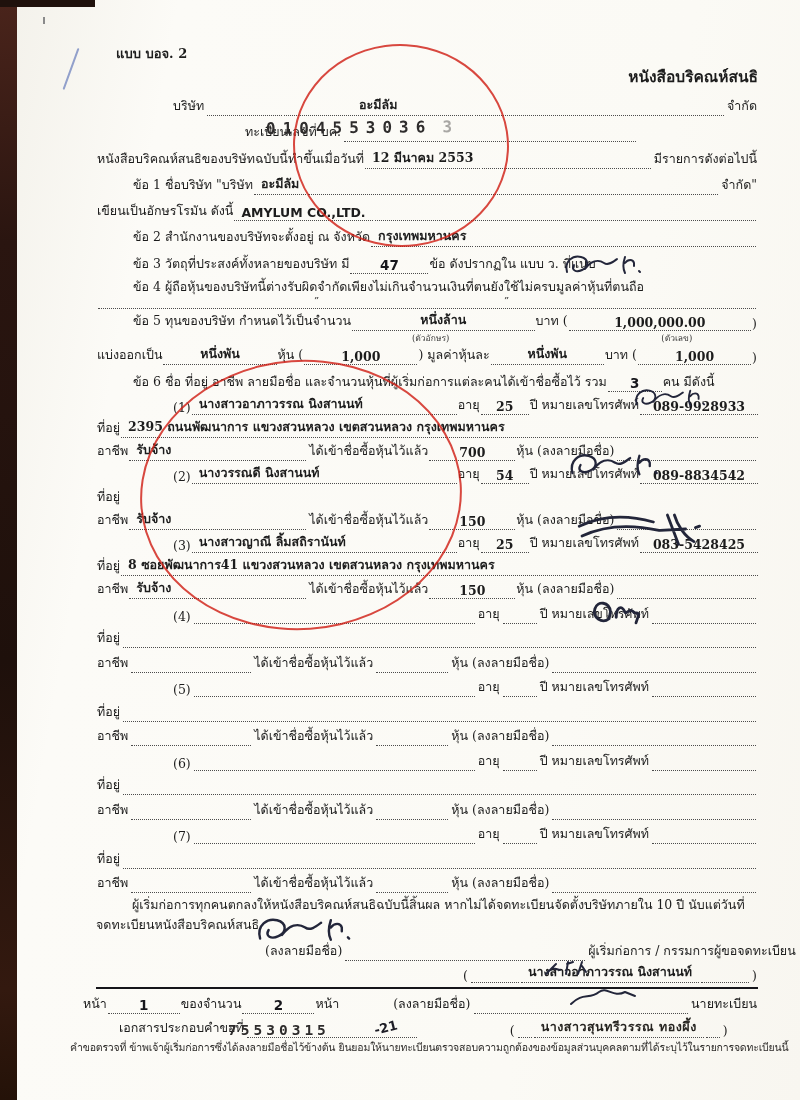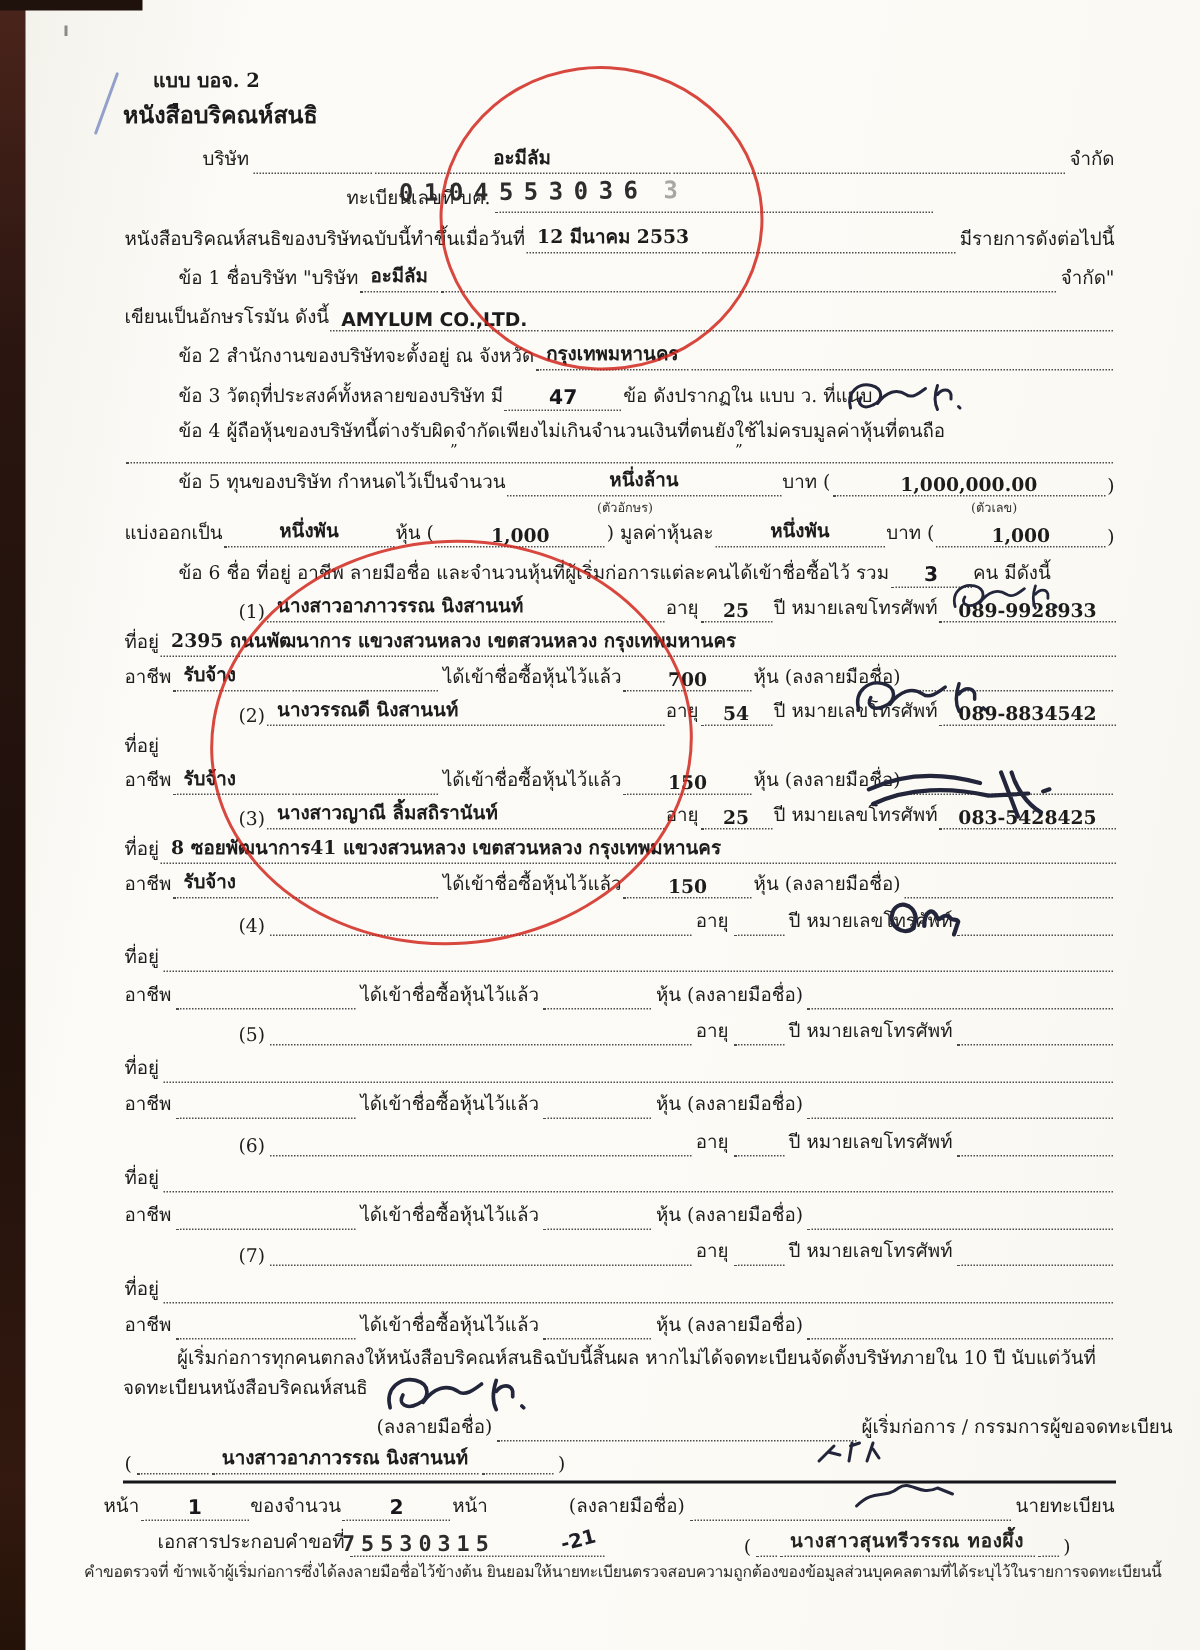--- a/index.html
+++ b/index.html
@@ -2,24 +2,24 @@
 <html><head>
 <meta charset="utf-8">
 <style>
   html,body{margin:0;padding:0;}
   body{width:800px;height:1100px;background:#e8e6e0;font-family:"DejaVu Serif","Liberation Serif",serif;}
   .sheet{position:relative;width:800px;height:1100px;overflow:hidden;color:#1c1c1c;
          background:linear-gradient(100deg,#f3f1ea,#fcfbf7 18%,#fbfaf5 70%,#f8f6f0);}
   .scan-edge{position:absolute;left:0;top:0;width:17px;height:1100px;
          background:linear-gradient(180deg,#4a241b,#2a1510 22%,#1e100b 60%,#33190f 90%,#241208);}
   .scan-corner{position:absolute;left:0;top:0;width:95px;height:7px;background:#1f110c;}
-  .content{position:absolute;left:82px;top:42px;width:662px;}
+  .content{position:absolute;left:96px;top:42px;width:662px;}
   .row{display:flex;align-items:flex-end;font-size:12.5px;height:26px;white-space:nowrap;}
   .r22{height:22px}.r23{height:23px}.r24{height:24.5px}.r27{height:27px}.r20{height:20px}
-  .center{justify-content:flex-start}
+  .center{justify-content:flex-end}
   .lbl{white-space:nowrap;padding:0 1px;}
   .dots{flex:1;border-bottom:1.5px dotted #4c4c4c;margin:0 2px;min-width:6px;}
   .fill{border-bottom:1.5px dotted #4c4c4c;text-align:center;padding:0 7px;font-weight:600;white-space:nowrap;}
   .fL{text-align:left;font-weight:600;}
   .fx1{flex:1}.fx14{flex:1.4}.fx2{flex:2}
   .w34{min-width:34px}.w46{min-width:40px}.w60{min-width:64px}.w72{min-width:72px}.w110{min-width:104px}.w70{min-width:64px}
   .ind1{margin-left:36px}.ind2{margin-left:76px}
   .title{font-weight:bold;font-size:15.5px;}
   .formcode{font-weight:bold;font-size:13px;margin-left:20px;}
   .hand{font-family:"DejaVu Sans","Liberation Sans",sans-serif;font-weight:700;transform:rotate(-3deg);font-size:13.5px;color:#17171c;}
@@ -58,21 +58,21 @@
   <div class="content">
 
     <div class="row r22">
         <span class="formcode">แบบ บอจ. 2</span>
       </div>
     <div class="row r24 center">
         <span class="title">หนังสือบริคณห์สนธิ</span>
       </div>
 
     <div class="row r27">
-      <span class="lbl" style="margin-left:52px">บริษัท</span>
+      <span class="lbl" style="margin-left:76px">บริษัท</span>
       <span class="dots" style="flex:.6"></span>
       <span class="fill fx14">อะมีลัม</span>
       <span class="dots fx2"></span>
       <span class="lbl">จำกัด</span>
     </div>
 
     <div class="row">
       <span class="lbl" style="margin-left:148px">ทะเบียนเลขที่ บค.</span>
       <span class="dots" style="flex:0 0 292px"></span>
       <span style="flex:1"></span>

